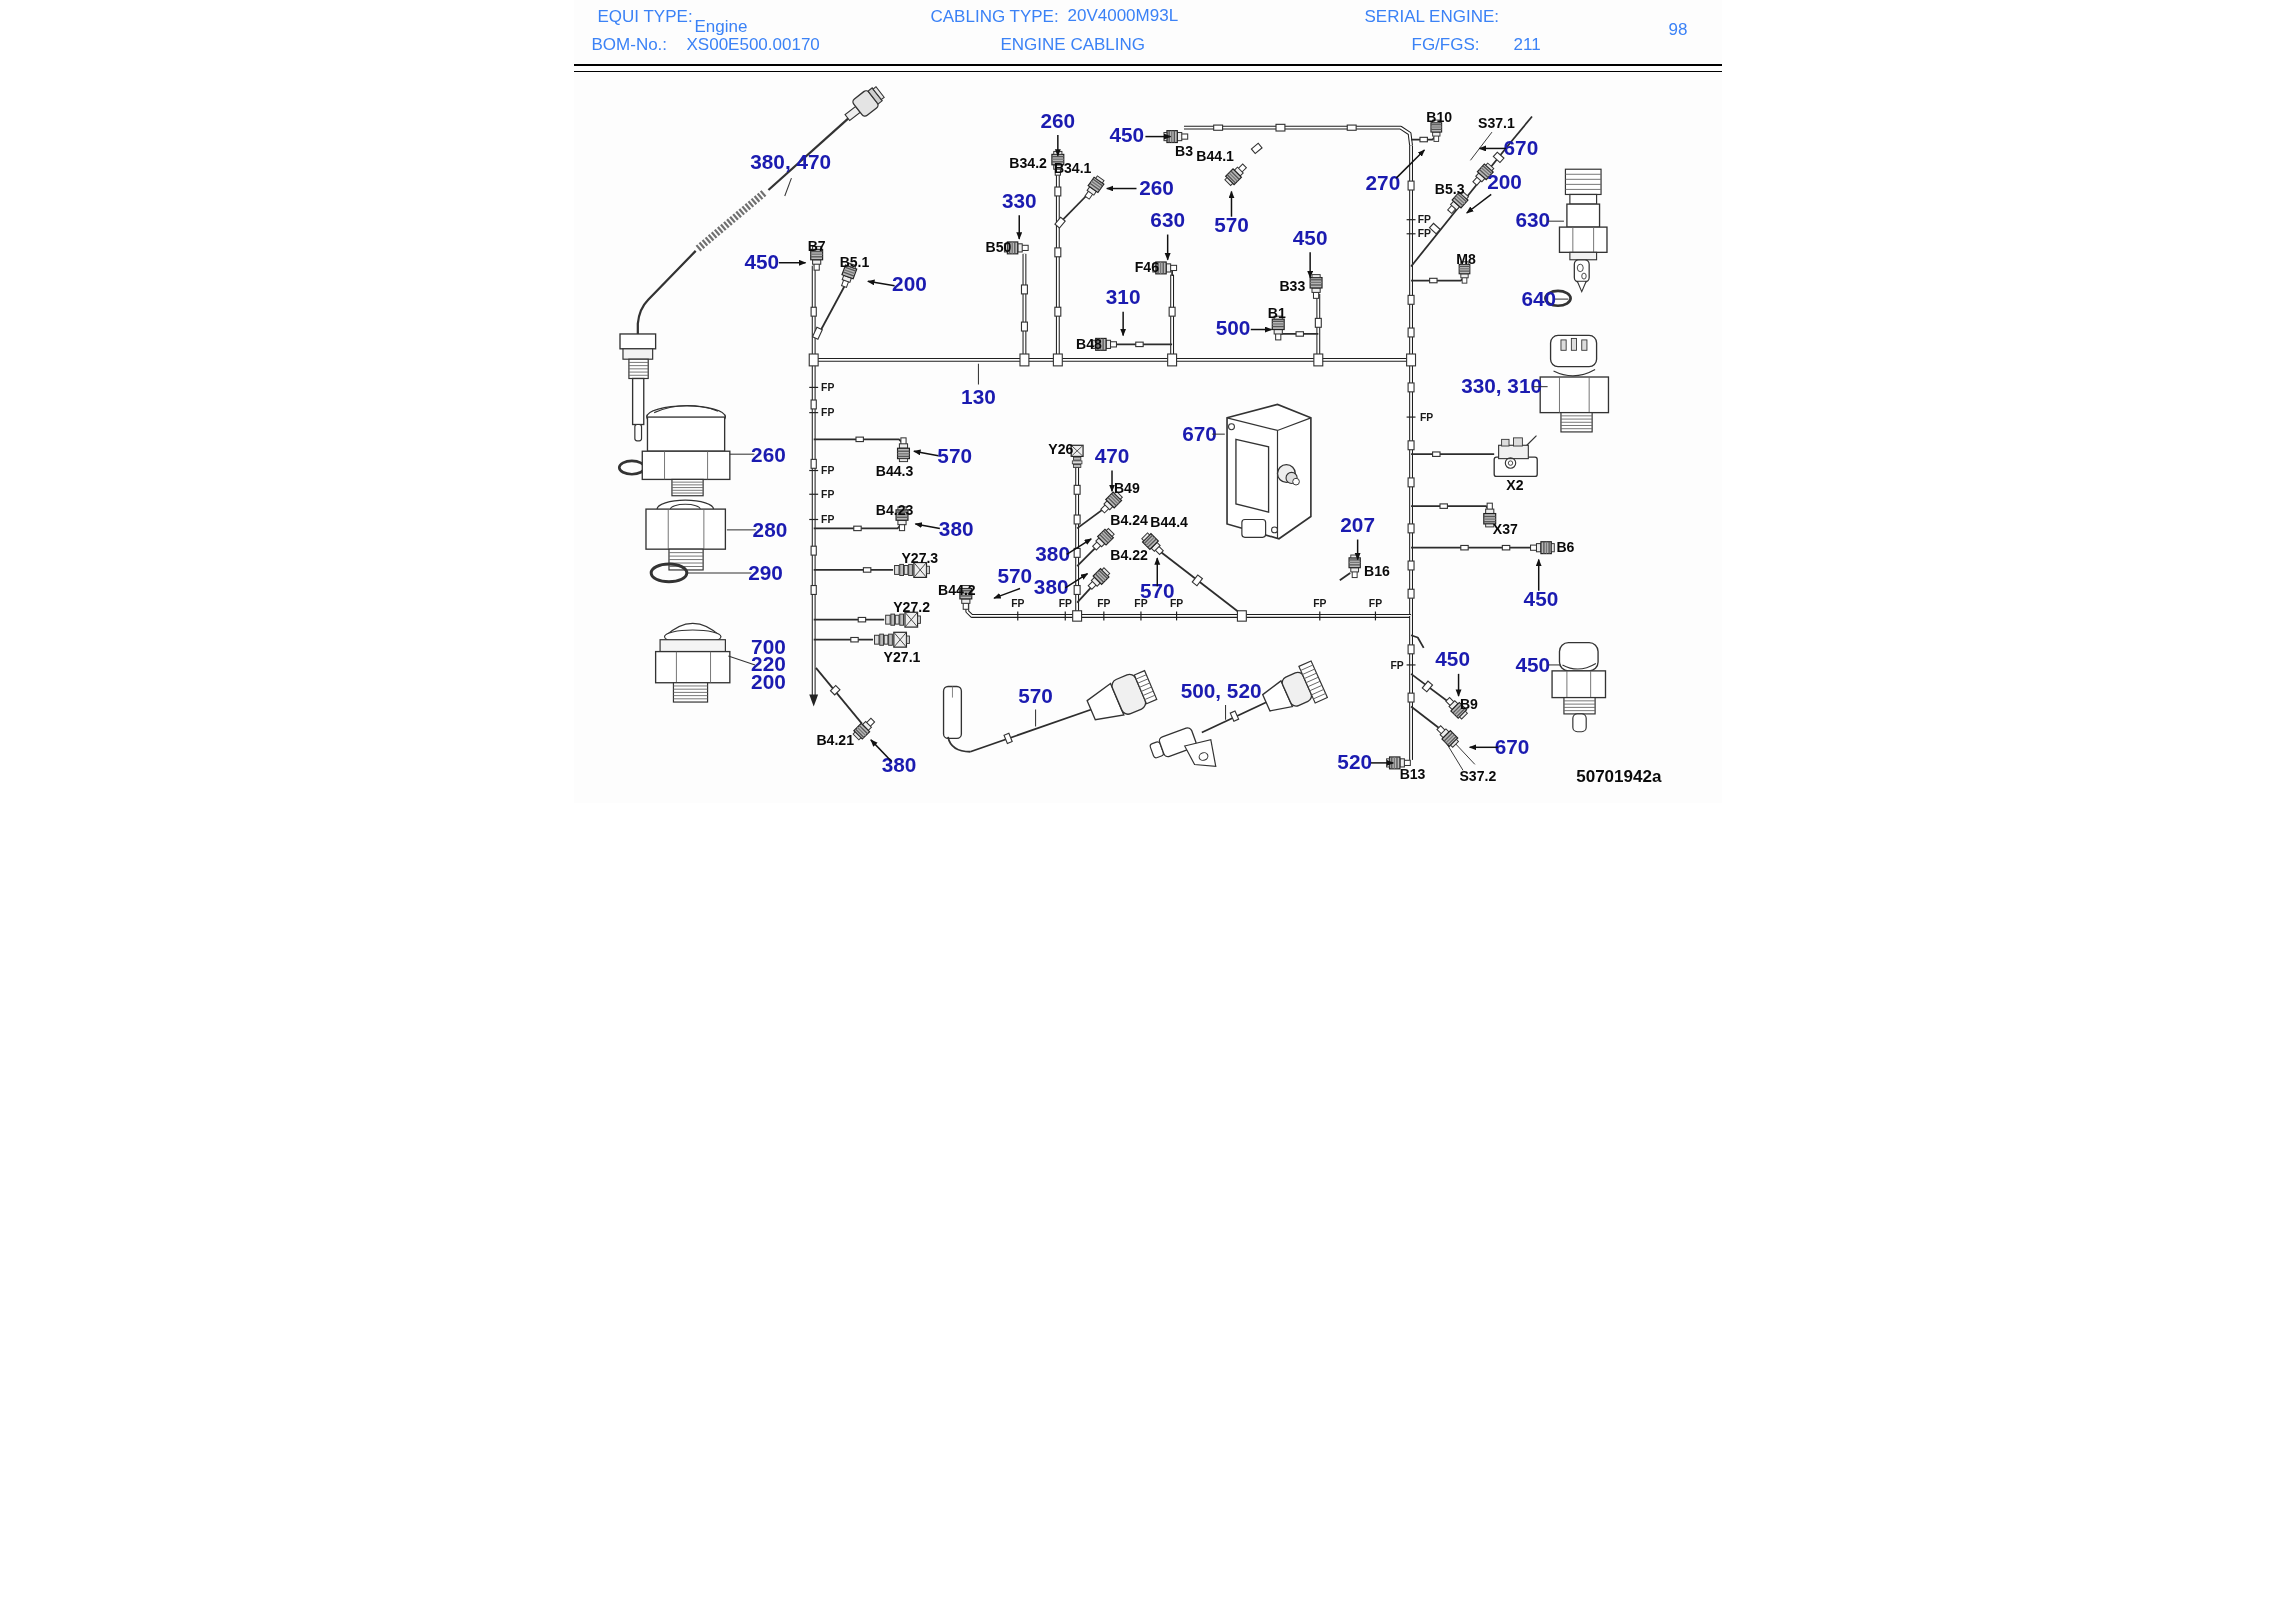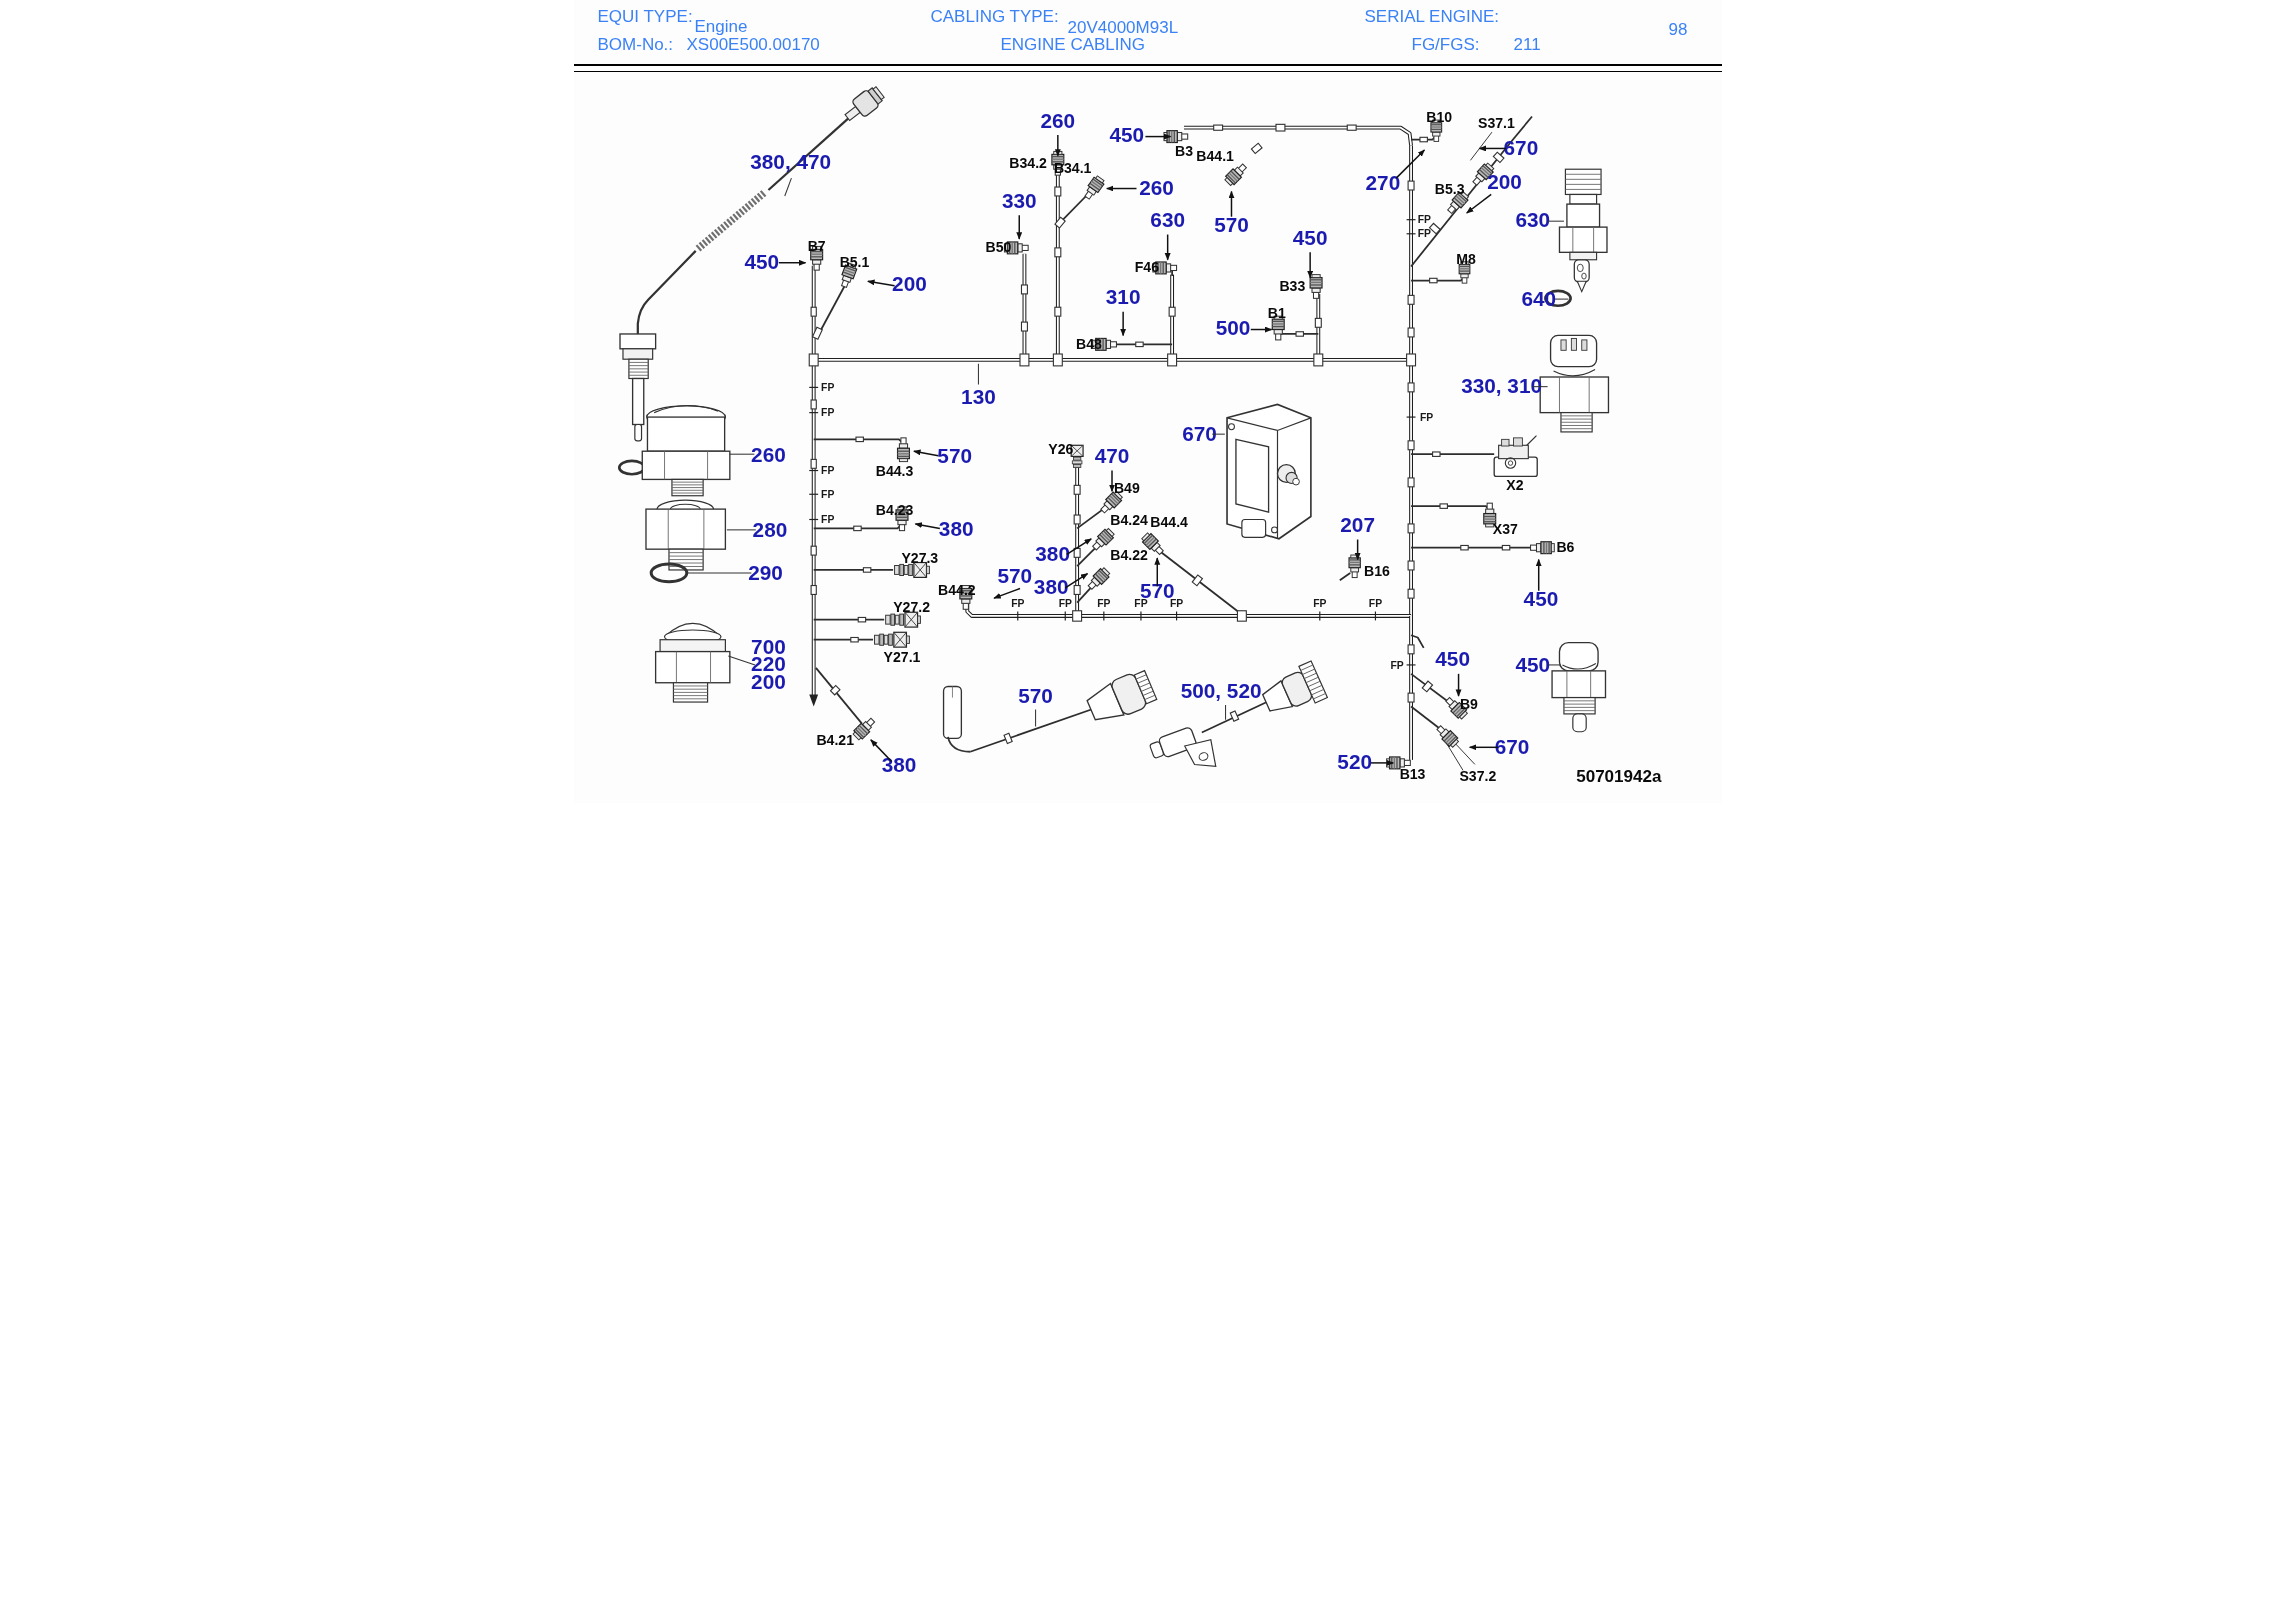--- a/index.html
+++ b/index.html
@@ -17,23 +17,23 @@
   .dwg{fill:#0a0a0a;font-weight:bold;font-size:23px;}
 </style>
 </head>
 <body>
 
 <div class="stage">
   <div class="hdr">
     <span style="left:24px;top:6.5px">EQUI TYPE:</span>
     <span style="left:121px;top:17px">Engine</span>
     <span style="left:357px;top:6.5px">CABLING TYPE:</span>
-    <span style="left:494px;top:18px">20V4000M93L</span>
+    <span style="left:494px;top:6px">20V4000M93L</span>
     <span style="left:791px;top:6.5px">SERIAL ENGINE:</span>
-    <span style="left:24px;top:35px">BOM-No.:</span>
+    <span style="left:18px;top:35px">BOM-No.:</span>
     <span style="left:113px;top:35px">XS00E500.00170</span>
     <span style="left:427px;top:35px">ENGINE CABLING</span>
     <span style="left:838px;top:35px">FG/FGS:</span>
     <span style="left:940px;top:35px">211</span>
     <span style="left:1095px;top:20px">98</span>
   </div>
   <div class="rule"></div>
 
   <svg viewBox="0 0 1547 1082" aria-label="engine cabling diagram">
     <defs>

